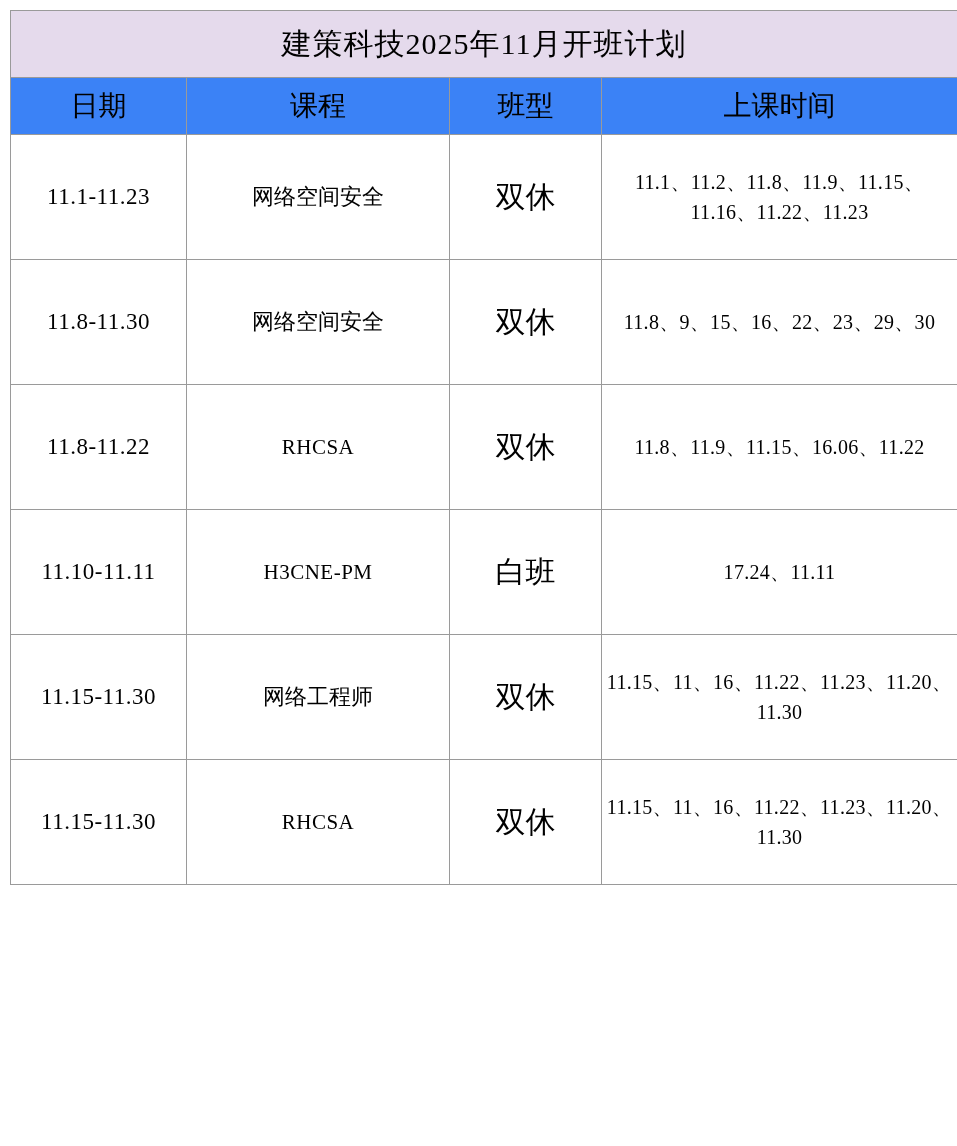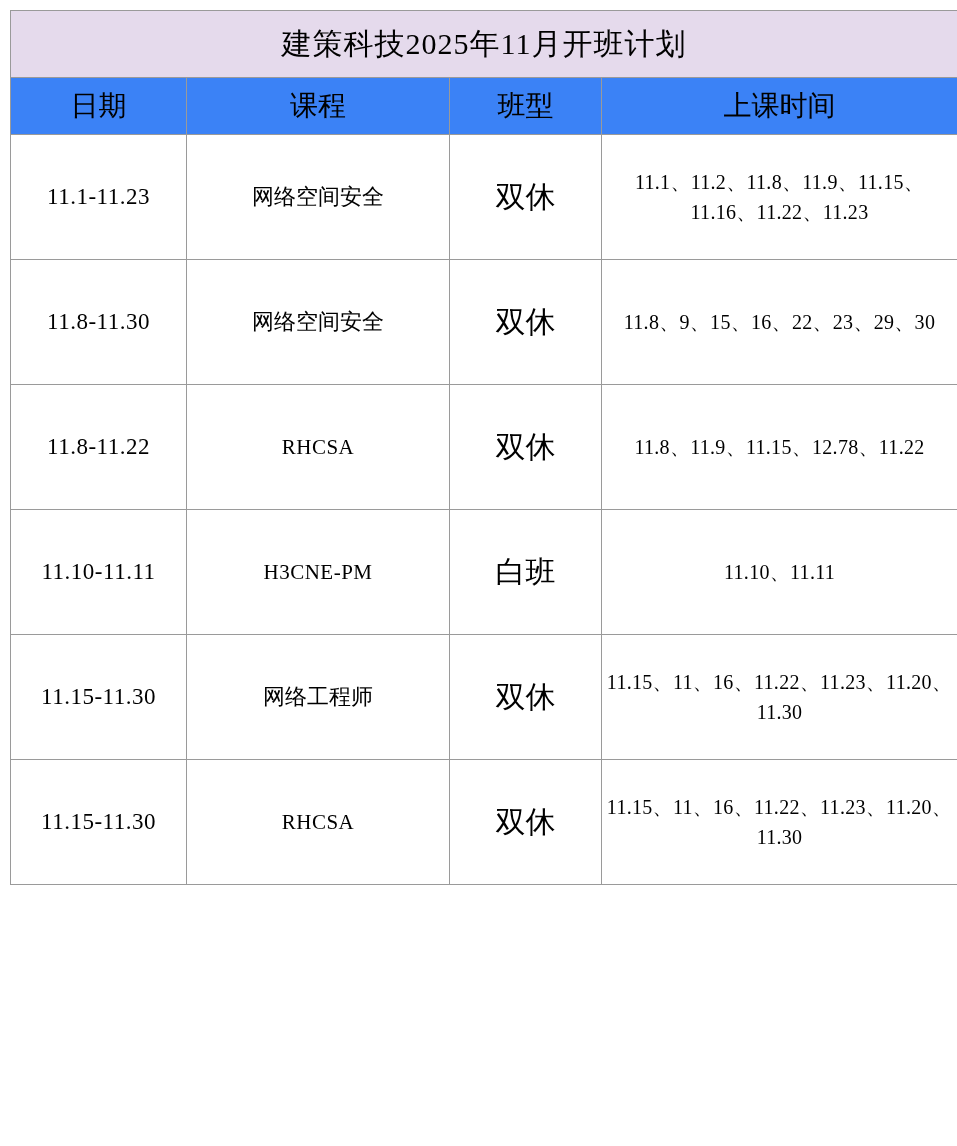--- a/index.html
+++ b/index.html
@@ -123,30 +123,30 @@
         <td class="body-cell time-cell">
             <span class="time-inner">11.8、9、15、16、22、23、29、30</span>
           </td>
       </tr>
 
       <tr>
         <td class="body-cell date-cell">11.8-11.22</td>
         <td class="body-cell course-cell latin">RHCSA</td>
         <td class="body-cell type-cell">双休</td>
         <td class="body-cell time-cell">
-            <span class="time-inner">11.8、11.9、11.15、12.78、11.22</span>
+            <span class="time-inner">11.8、11.9、11.15、16.06、11.22</span>
           </td>
       </tr>
 
       <tr>
         <td class="body-cell date-cell">11.10-11.11</td>
         <td class="body-cell course-cell latin">H3CNE-PM</td>
         <td class="body-cell type-cell">白班</td>
         <td class="body-cell time-cell">
-            <span class="time-inner">11.10、11.11</span>
+            <span class="time-inner">17.24、11.11</span>
           </td>
       </tr>
 
       <tr>
         <td class="body-cell date-cell">11.15-11.30</td>
         <td class="body-cell course-cell">网络工程师</td>
         <td class="body-cell type-cell">双休</td>
         <td class="body-cell time-cell">
             <span class="time-inner">11.15、11、16、11.22、11.23、11.20、11.30</span>
           </td>

